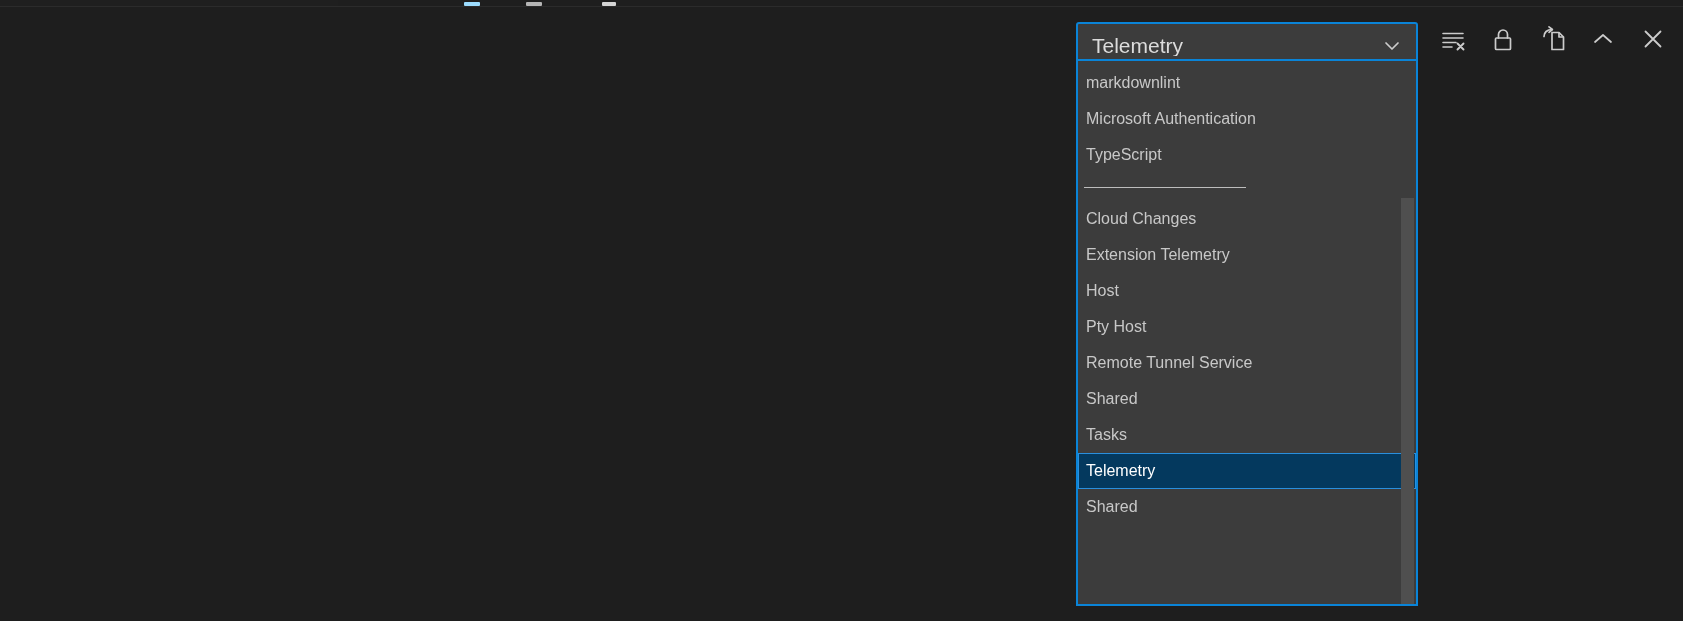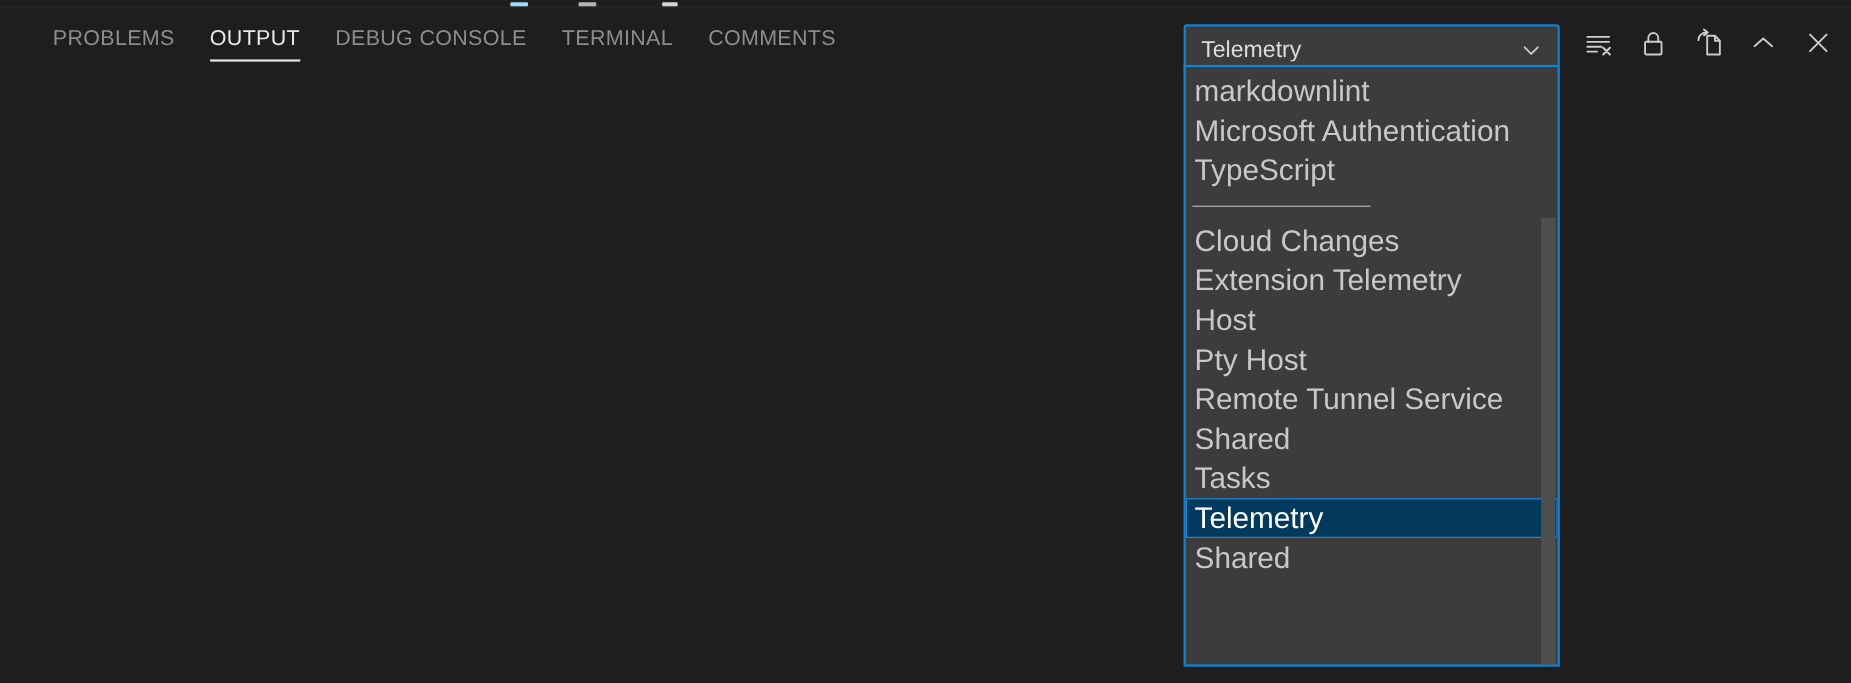--- a/index.html
+++ b/index.html
@@ -173,21 +173,21 @@
     position: relative;
     width: 100%;
     padding-top: 4px;
     box-sizing: border-box;
   }
   .dd-item {
     height: 36px;
     display: flex;
     align-items: center;
     padding-left: 8px;
-    font-size: 27px;
+    font-size: 16px;
     color: #c8c8c8;
     white-space: nowrap;
     overflow: hidden;
     cursor: pointer;
     box-sizing: border-box;
     line-height: 1;
   }
   .dd-item.selected {
     background: #04395e;
     color: #ffffff;
@@ -229,44 +229,20 @@
     <div class="tokline" style="left:464px;width:16px;background:#9cdcfe;"></div>
     <div class="tokline" style="left:526px;width:16px;background:#b5b5b5;"></div>
     <div class="tokline" style="left:602px;width:14px;background:#d4d4d4;"></div>
   </div>
   <div class="panel-top-border"></div>
 
   <div class="panel">
 
     <div class="panel-titlebar">
 
-      <div class="tabs">
-
-        <div class="tab">
-          <span class="tab-label">PROBLEMS</span>
-        </div>
-
-        <div class="tab active">
-          <span class="tab-label">OUTPUT</span>
-          <span class="tab-underline"></span>
-        </div>
-
-        <div class="tab">
-          <span class="tab-label">DEBUG CONSOLE</span>
-        </div>
-
-        <div class="tab">
-          <span class="tab-label">TERMINAL</span>
-        </div>
-
-        <div class="tab">
-          <span class="tab-label">COMMENTS</span>
-        </div>
-
-      </div>
 
       <div class="toolbar">
 
         <div class="toolbar-btn">
           <span>
             <svg width="28" height="28" viewBox="0 0 28 28" fill="none">
               <path d="M4 8.5h20M4 13h20M4 17.5h13M4 22h9" stroke="#cccccc" stroke-width="1.6" stroke-linecap="round"></path>
               <path d="M18.5 18.5l6 6M24.5 18.5l-6 6" stroke="#cccccc" stroke-width="1.9" stroke-linecap="round"></path>
             </svg>
           </span>

